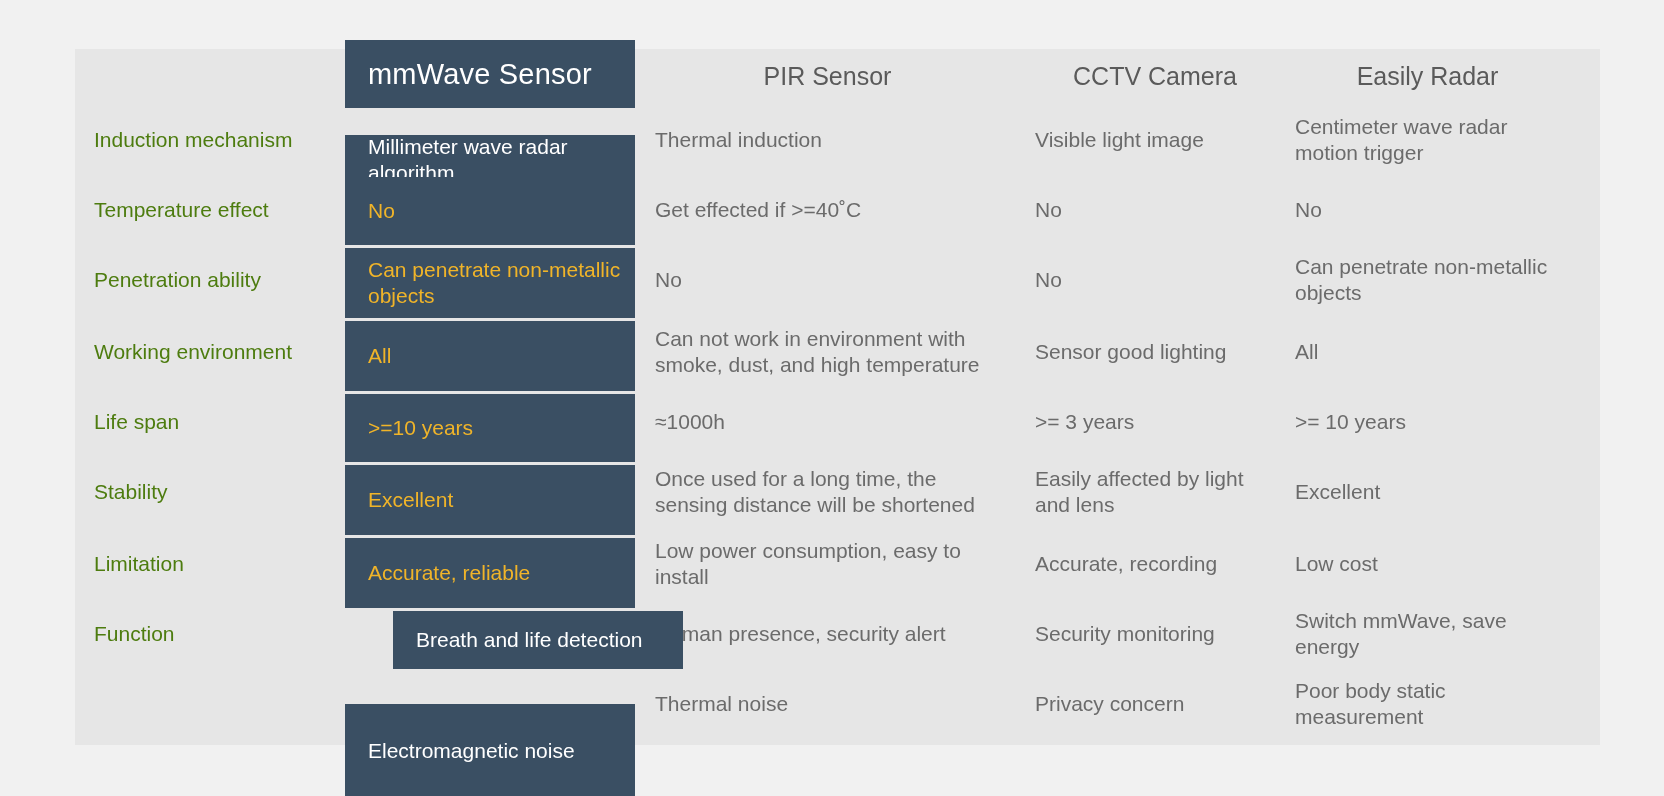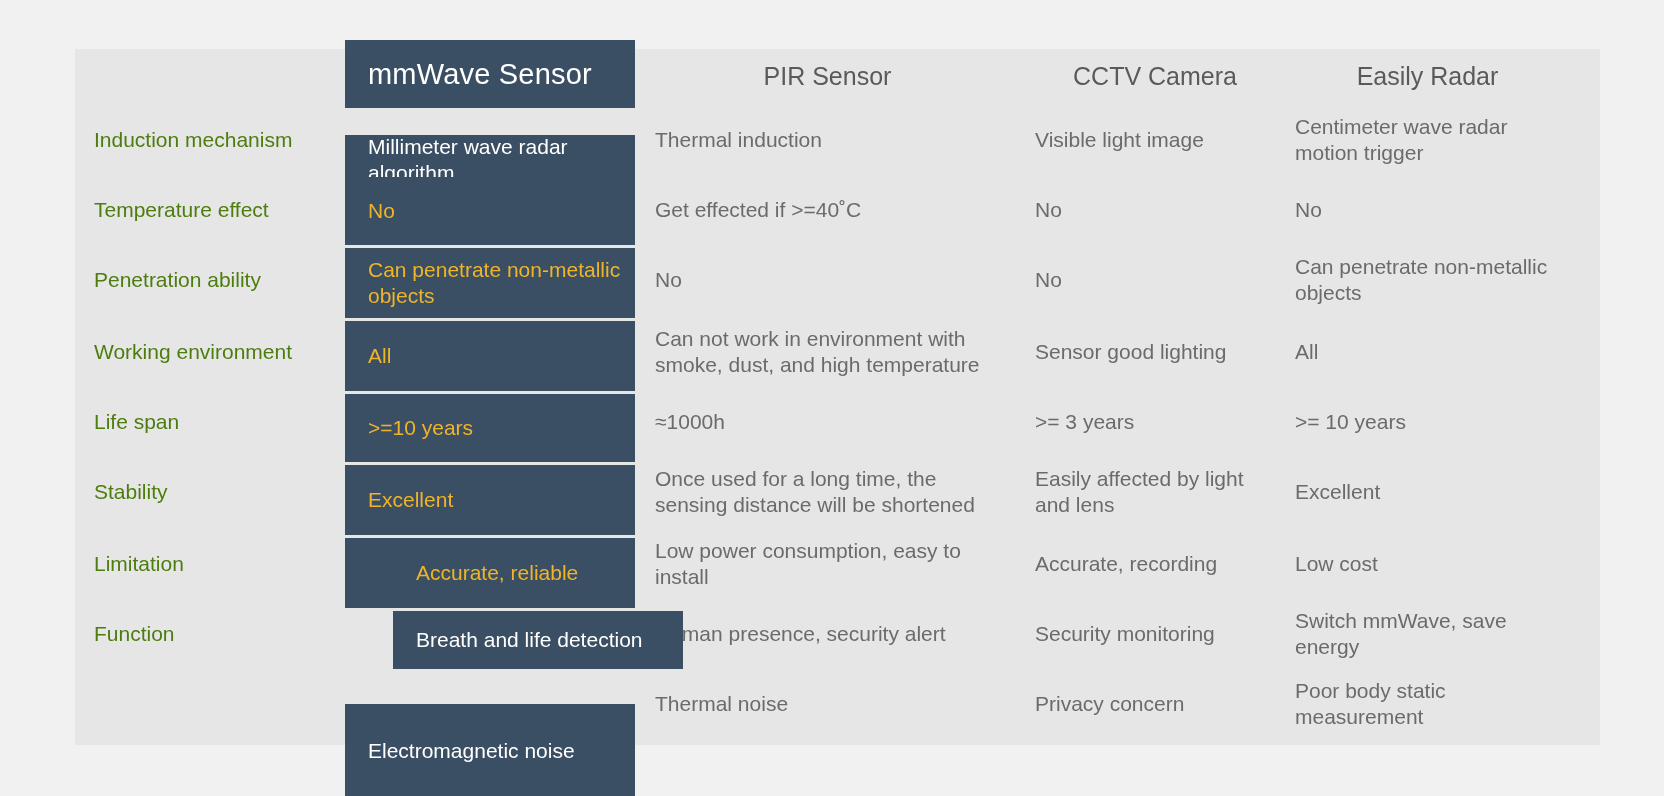--- a/index.html
+++ b/index.html
@@ -204,21 +204,21 @@
     </div>
     <div class="hl-cell" style="top:289px;height:70px;">
       <span class="hl-body-text hl-gold">All</span>
     </div>
     <div class="hl-cell" style="top:362px;height:68px;">
       <span class="hl-body-text hl-gold">&gt;=10 years</span>
     </div>
     <div class="hl-cell" style="top:433px;height:70px;">
       <span class="hl-body-text hl-gold">Excellent</span>
     </div>
-    <div class="hl-cell" style="top:506px;height:70px;padding-left:48px;">
+    <div class="hl-cell" style="top:506px;height:70px;">
       <span class="hl-body-text hl-gold">Accurate, reliable</span>
     </div>
     <div class="hl-cell" style="top:579px;height:58px;margin-left:48px;">
       <span class="hl-body-text hl-white">Breath and life detection</span>
     </div>
     <div class="hl-cell" style="top:672px;height:93px;">
       <span class="hl-body-text hl-white">Electromagnetic noise</span>
     </div>
   </div>
 

